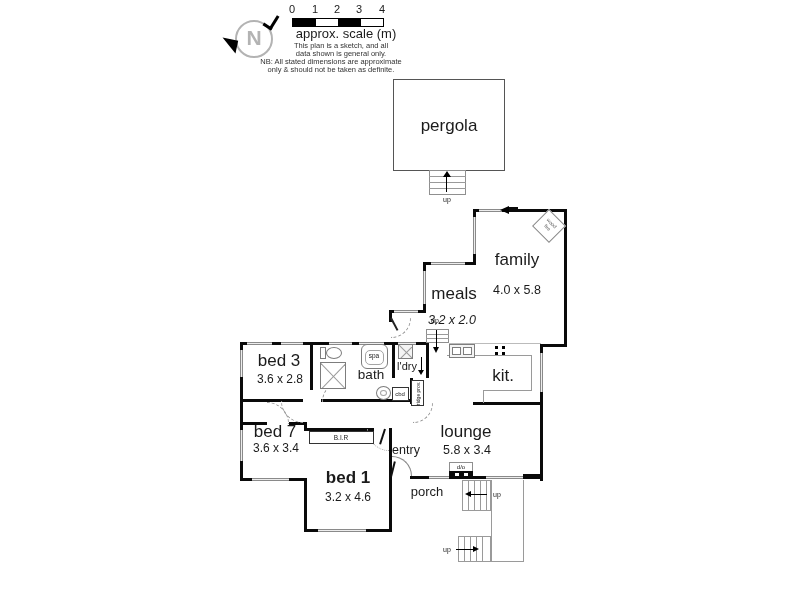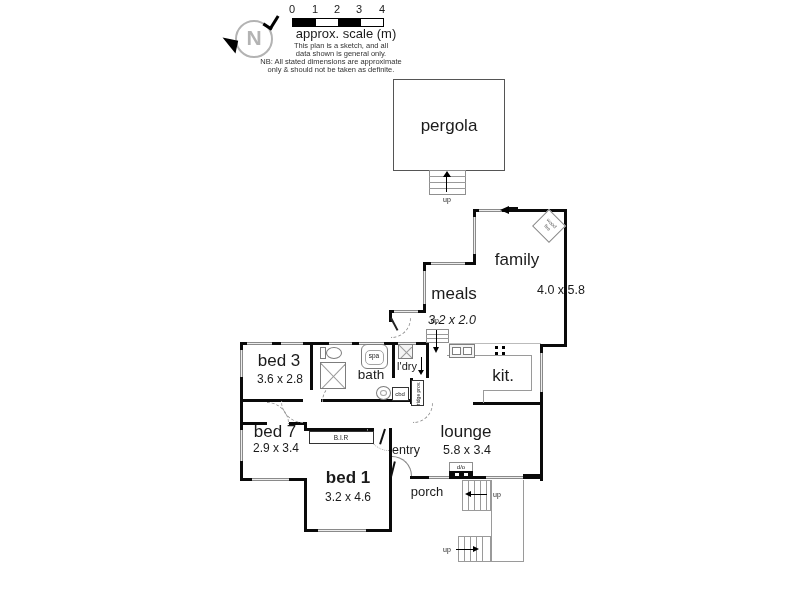--- a/index.html
+++ b/index.html
@@ -201,30 +201,30 @@
   <div class="thin" style="left:458px;top:536px;width:33px;height:26px;border-color:#9a9a9a;"></div>
   <div class="gline" style="left:464px;top:536px;width:1px;height:26px;"></div>
   <div class="gline" style="left:470px;top:536px;width:1px;height:26px;"></div>
   <div class="gline" style="left:476px;top:536px;width:1px;height:26px;"></div>
   <div class="gline" style="left:482px;top:536px;width:1px;height:26px;"></div>
   <div style="position:absolute;left:456px;top:549px;width:18px;height:1px;background:#000;"></div>
   <div class="tri" style="left:473px;top:546px;border-top:3.5px solid transparent;border-bottom:3.5px solid transparent;border-left:6px solid #000;"></div>
   <div class="lbl" style="left:447px;top:549px;font-size:7px;">up</div>
 
   <div class="lbl" style="left:517px;top:260px;font-size:17px;">family</div>
-  <div class="lbl" style="left:517px;top:290px;font-size:12.5px;margin-left:44px;">4.0 x 5.8</div>
+  <div class="lbl" style="left:517px;top:290px;font-size:12.5px;">4.0 x 5.8</div>
   <div class="lbl" style="left:454px;top:294px;font-size:17px;">meals</div>
   <div class="lbl" style="left:452px;top:320px;font-size:12.5px;font-style:italic;">3.2 x 2.0</div>
   <div class="lbl" style="left:503px;top:376px;font-size:17px;">kit.</div>
   <div class="lbl" style="left:466px;top:432px;font-size:17px;">lounge</div>
   <div class="lbl" style="left:467px;top:450px;font-size:12.5px;">5.8 x 3.4</div>
   <div class="lbl" style="left:279px;top:361px;font-size:17px;">bed 3</div>
   <div class="lbl" style="left:280px;top:379px;font-size:12px;">3.6 x 2.8</div>
   <div class="lbl" style="left:275px;top:432px;font-size:17px;">bed 7</div>
-  <div class="lbl" style="left:276px;top:448px;font-size:12px;">2.9 x 3.4</div>
+  <div class="lbl" style="left:276px;top:448px;font-size:12px;">3.6 x 3.4</div>
   <div class="lbl" style="left:348px;top:478px;font-size:17px;font-weight:bold;">bed 1</div>
   <div class="lbl" style="left:348px;top:497px;font-size:12px;">3.2 x 4.6</div>
   <div class="lbl" style="left:371px;top:374px;font-size:13.5px;">bath</div>
   <div class="lbl" style="left:407px;top:366px;font-size:11px;">l'dry</div>
   <div class="lbl" style="left:406px;top:450px;font-size:12.5px;">entry</div>
   <div class="lbl" style="left:427px;top:491px;font-size:13px;text-align:right;">porch</div>
 
 
 </div>
 

